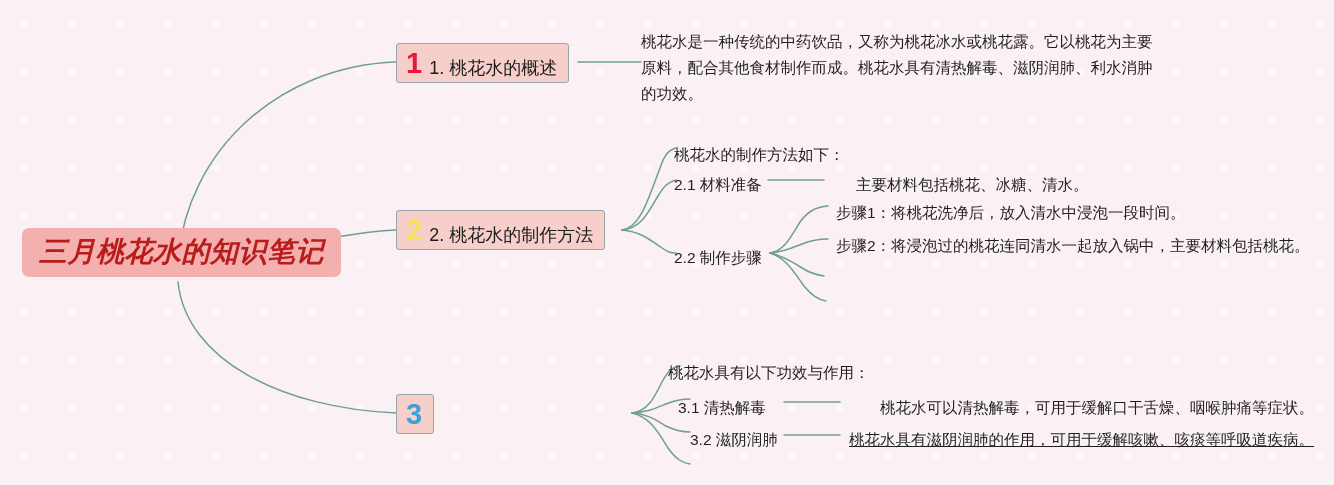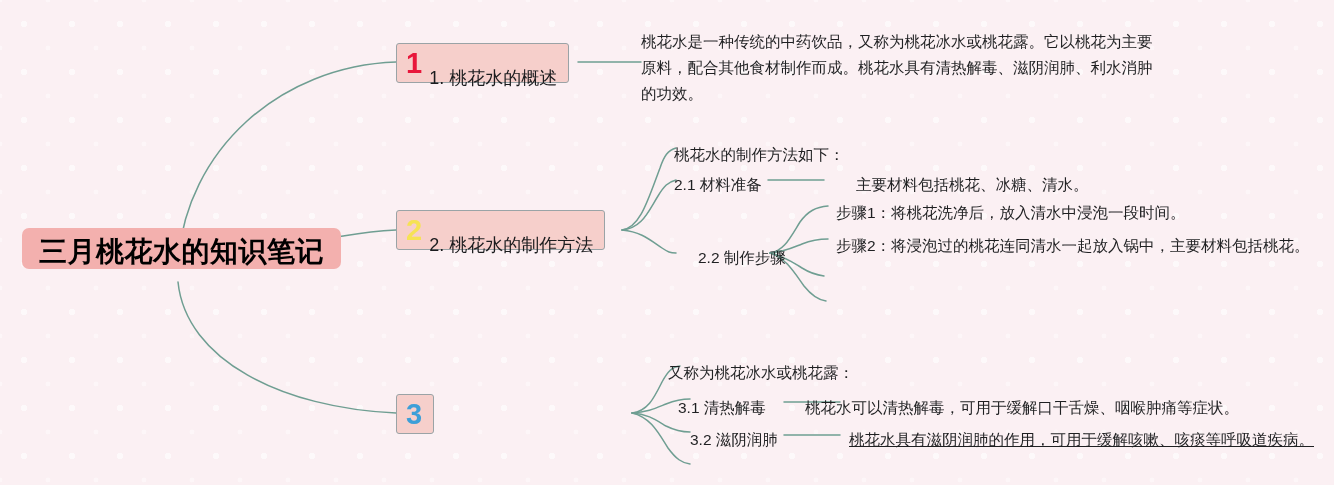--- a/index.html
+++ b/index.html
@@ -42,28 +42,29 @@
     z-index: 2;
     display: flex;
     align-items: center;
     white-space: nowrap;
   }
 
   
   .root {
     background: #f3b0ae;
     border-radius: 7px;
-    padding: 7px 17px 1px 17px;
+    padding: 7px 17px 9px 17px;
     left: 22px;
     top: 228px;
     font-size: 28px;
     font-weight: bold;
-    color: #000000;
+    color: #b91c1c;
     letter-spacing: 0.5px;
     line-height: 1.18;
+    font-style: italic;
   }
 
   
   .branch {
     background: #f6cfcb;
     border: 1px solid #9aa3a6;
     border-radius: 3px;
     padding: 5px 11px 6px 9px;
     font-size: 18px;
     color: #1b1c1e;
@@ -74,21 +75,21 @@
   .branch .num {
     font-size: 29px;
     font-weight: bold;
     line-height: 0.92;
     position: relative;
     top: 1px;
   }
 
   .branch .btext {
     position: relative;
-    top: 16px;
+    top: 6px;
   }
 
   #branch-1 { left: 396px; top: 43px;  }
   #branch-2 { left: 396px; top: 210px; }
   #branch-3 { left: 396px; top: 394px; }
 
   
   .leaf {
     position: absolute;
     z-index: 2;
@@ -105,27 +106,27 @@
   #leaf-1-desc {
     left: 641px;
     top: 29px;
     width: 514px;
     line-height: 1.68;
   }
 
   #leaf-2-head  { left: 674px; top: 142px; }
   #leaf-2-1     { left: 674px; top: 172px; }
   #leaf-2-1-val { left: 836px; top: 172px; margin-left: 20px; }
-  #leaf-2-2     { left: 674px; top: 245px; margin-left: 24px; }
+  #leaf-2-2     { left: 674px; top: 245px; }
   #leaf-2-2-s1  { left: 836px; top: 200px; }
   #leaf-2-2-s2  { left: 836px; top: 233px; }
 
   #leaf-3-head  { left: 668px; top: 360px; }
   #leaf-3-1     { left: 678px; top: 395px; }
-  #leaf-3-1-val { left: 805px; top: 395px; }
+  #leaf-3-1-val { left: 880px; top: 395px; }
   #leaf-3-2     { left: 690px; top: 427px; }
   #leaf-3-2-val { left: 849px; top: 427px; text-decoration: underline; }
 </style>
 </head>
 <body>
 
 <div id="canvas">
 
   <svg id="links" viewBox="0 0 1334 485" xmlns="http://www.w3.org/2000/svg">
     <g fill="none" stroke="#6f9e92" stroke-width="1.5" stroke-linecap="round">
@@ -180,21 +181,21 @@
 
   <div class="leaf wrap" id="leaf-1-desc">桃花水是一种传统的中药饮品，又称为桃花冰水或桃花露。它以桃花为主要原料，配合其他食材制作而成。桃花水具有清热解毒、滋阴润肺、利水消肿的功效。</div>
 
   <div class="leaf" id="leaf-2-1">2.1 材料准备</div>
   <div class="leaf" id="leaf-2-1-val">主要材料包括桃花、冰糖、清水。</div>
 
   <div class="leaf" id="leaf-2-2">2.2 制作步骤</div>
   <div class="leaf" id="leaf-2-2-s1">步骤1：将桃花洗净后，放入清水中浸泡一段时间。</div>
   <div class="leaf" id="leaf-2-2-s2">步骤2：将浸泡过的桃花连同清水一起放入锅中，主要材料包括桃花。</div>
 
-  <div class="leaf" id="leaf-3-head">又称为桃花冰水或桃花露：</div>
+  <div class="leaf" id="leaf-3-head">桃花水具有以下功效与作用：</div>
 
   <div class="leaf" id="leaf-3-1">3.1 清热解毒</div>
   <div class="leaf" id="leaf-3-1-val">桃花水可以清热解毒，可用于缓解口干舌燥、咽喉肿痛等症状。</div>
 
   <div class="leaf" id="leaf-3-2">3.2 滋阴润肺</div>
   <div class="leaf" id="leaf-3-2-val">桃花水具有滋阴润肺的作用，可用于缓解咳嗽、咳痰等呼吸道疾病。</div>
 
 </div>
 
 </body></html>

